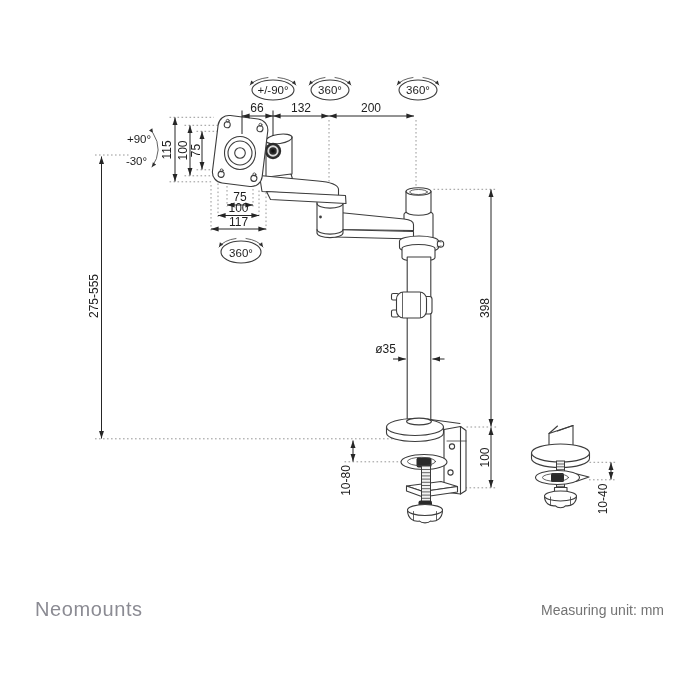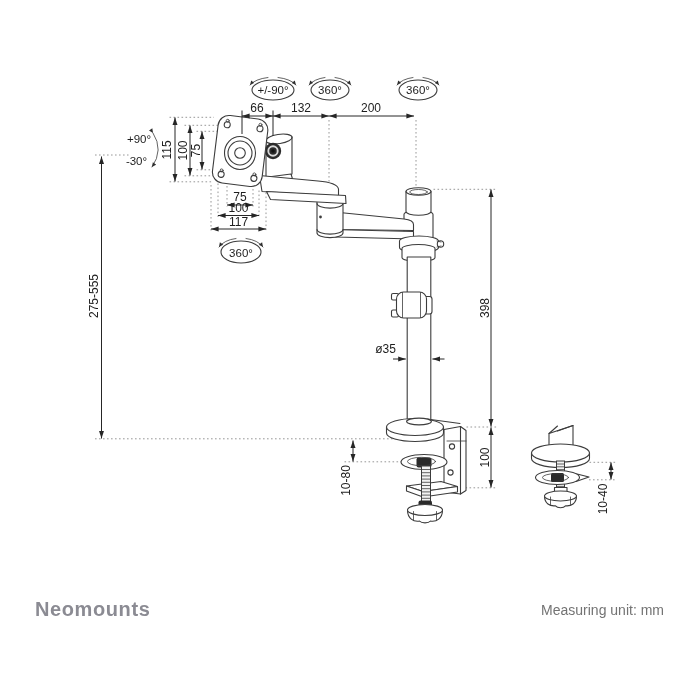--- a/index.html
+++ b/index.html
@@ -12,21 +12,21 @@
   
   .w{fill:#ffffff;stroke:var(--line);stroke-width:1.1;stroke-linejoin:round;stroke-linecap:round;}
   .s{fill:none;stroke:var(--line);stroke-width:1.1;stroke-linejoin:round;stroke-linecap:round;}
   .thin{stroke-width:0.8;}
   .dk{fill:#2a2a2a;stroke:none;}
   .dim{fill:none;stroke:var(--dim);stroke-width:1;}
   .dot{fill:none;stroke:var(--dotted);stroke-width:0.9;stroke-dasharray:1.6 2.4;}
   .t{font-family:"Liberation Sans",sans-serif;font-size:12px;fill:var(--text);}
   .t11{font-size:11.5px;}
   .tm{text-anchor:middle;}
-  .footer-brand{position:absolute;left:35px;top:598px;font-size:20px;font-weight:700;
+  .footer-brand{position:absolute;left:35px;top:598px;font-size:20px;font-weight:400;
     letter-spacing:0.6px;color:var(--brand);}
   .footer-note{position:absolute;right:36px;top:602px;font-size:14px;color:#737373;}
 </style>
 </head>
 <body>
 
 <div class="stage">
 <svg width="700" height="700" viewBox="0 0 700 700">
   <defs>
     <marker id="mE" markerUnits="userSpaceOnUse" markerWidth="9" markerHeight="7" refX="8" refY="3" orient="auto">

